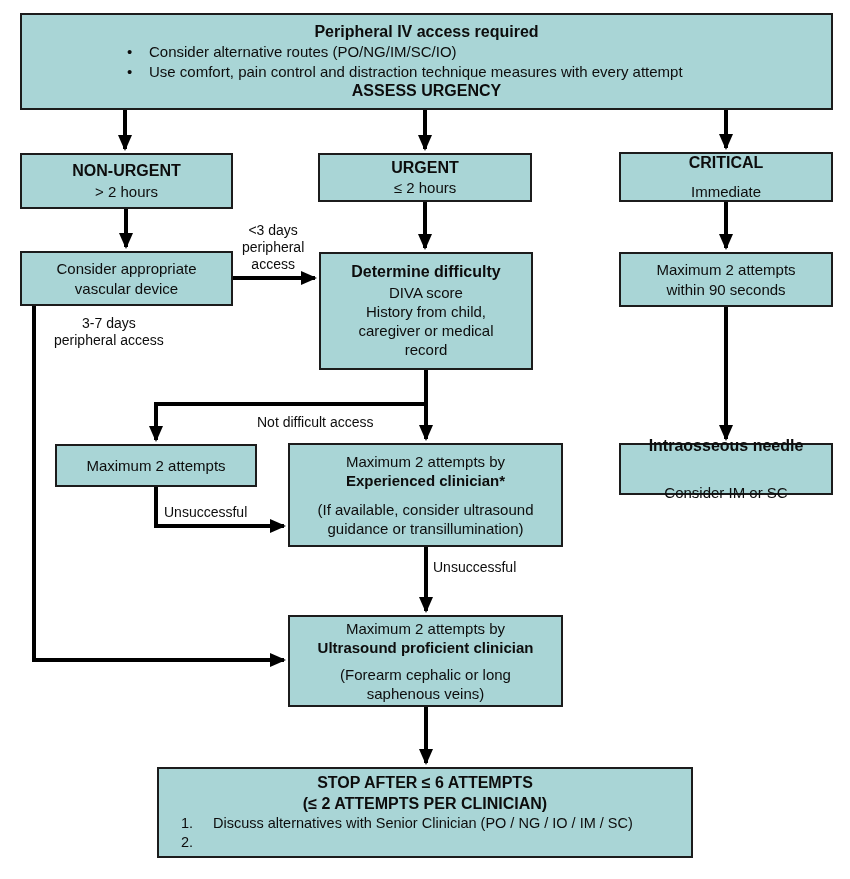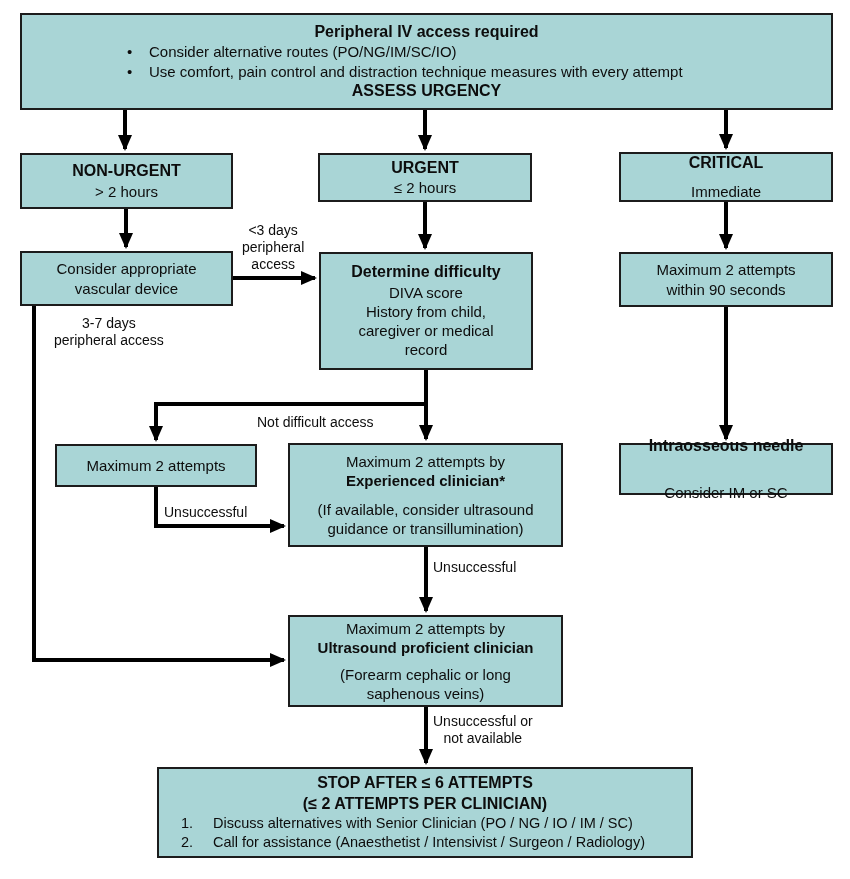--- a/index.html
+++ b/index.html
@@ -133,34 +133,31 @@
 
   <div class="box" style="left:157px; top:767px; width:536px; height:91px; padding:4px 6px;">
     <div class="bold t16">STOP AFTER ≤ 6 ATTEMPTS</div>
     <div class="bold t16">(≤ 2 ATTEMPTS PER CLINICIAN)</div>
     <div class="stop-item">
       <span class="stop-num">1.</span>
       <span>Discuss alternatives with Senior Clinician (PO / NG / IO / IM / SC)</span>
     </div>
     <div class="stop-item">
       <span class="stop-num">2.</span>
-      <span>Call for assistance (Anaesthetist / Intensivist / Surgeon / Radiology)</span>
     </div>
   </div>
 
   <div class="edge-label" style="left:242px; top:222px;">&lt;3 days
 peripheral
 access</div>
   <div class="edge-label" style="left:38px; top:315px;margin-left:16px;">3-7 days
 peripheral access</div>
   <div class="edge-label" style="left:257px; top:384px;margin-top:30px;">Not difficult access</div>
   <div class="edge-label" style="left:164px; top:504px;">Unsuccessful</div>
   <div class="edge-label" style="left:433px; top:559px;">Unsuccessful</div>
-  <div class="edge-label" style="left:433px; top:713px;">Unsuccessful or
-not available</div>
 
   <svg class="connectors" width="850" height="879" viewBox="0 0 850 879">
     <defs>
       <marker id="ah" markerUnits="userSpaceOnUse" markerWidth="16" markerHeight="14" refX="14" refY="7" orient="auto">
         <path d="M0,0 L16,7 L0,14 Z" fill="#000"></path>
       </marker>
     </defs>
     <line x1="125" y1="110" x2="125" y2="149" marker-end="url(#ah)"></line>
     <line x1="425" y1="110" x2="425" y2="149" marker-end="url(#ah)"></line>
     <line x1="726" y1="110" x2="726" y2="148" marker-end="url(#ah)"></line>

